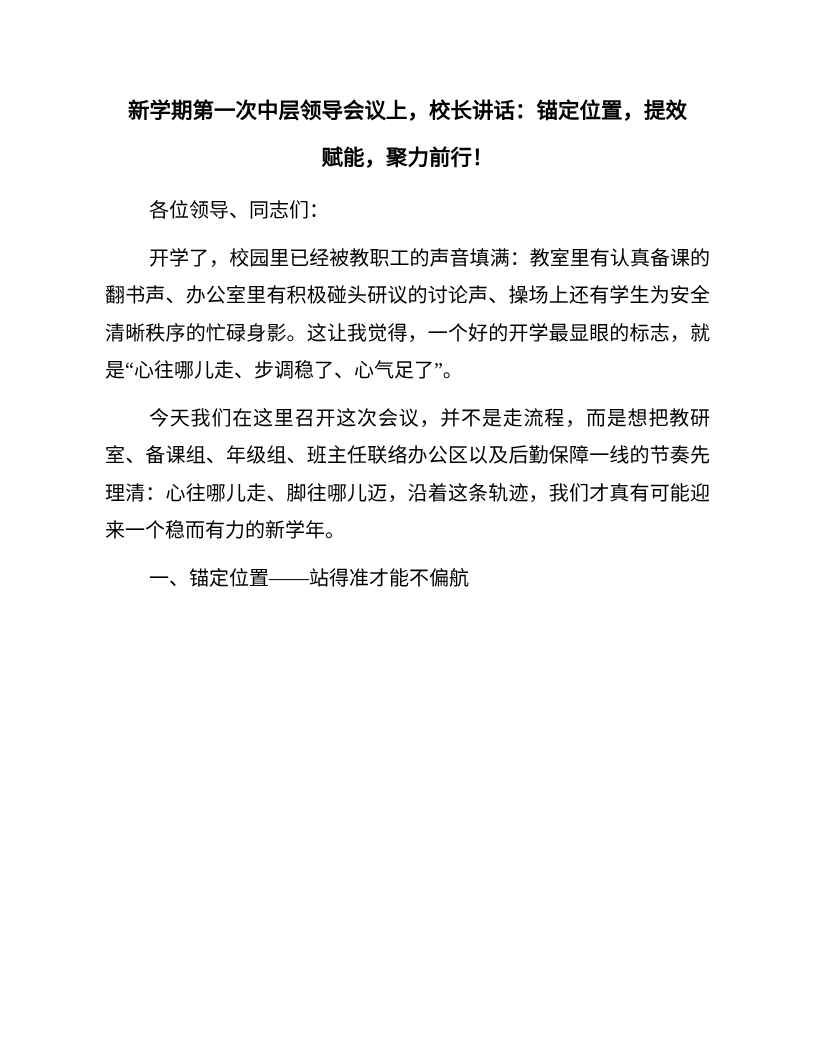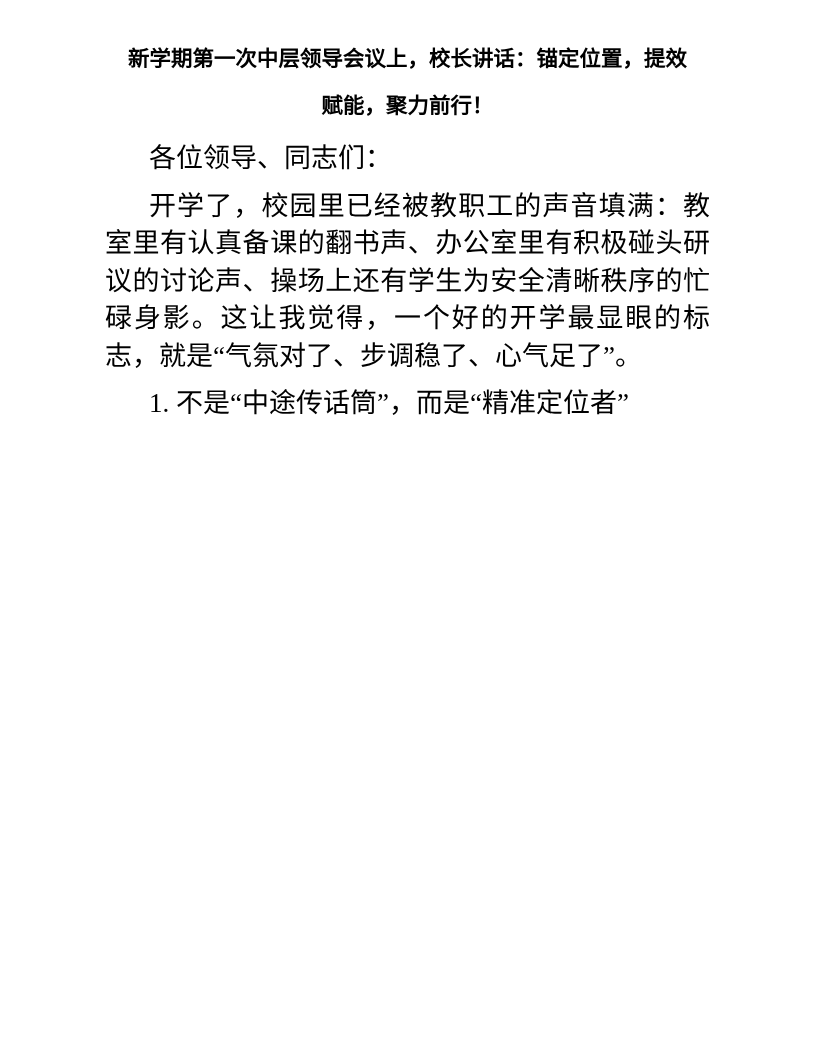--- a/index.html
+++ b/index.html
@@ -7,57 +7,58 @@
     padding: 0;
     background: #ffffff;
   }
   .page {
     position: relative;
     width: 816px;
     height: 1056px;
     box-sizing: border-box;
     background: #ffffff;
     color: #000000;
-    padding: 36px 106px 0 105px;
+    padding: 88px 106px 0 105px;
     overflow: hidden;
     font-family: "Liberation Serif", "DejaVu Serif", serif;
   }
   .doc-title {
     width: 562px;
     margin: 0 auto 10px auto;
     font-size: 21.5px;
     font-weight: bold;
     line-height: 47px;
     text-align: center;
     letter-spacing: 0;
   }
   .para {
     margin: 0 0 10px 0;
-    font-size: 27px;
+    font-size: 20px;
     line-height: 37.5px;
     text-align: justify;
     text-justify: inter-ideograph;
     text-indent: 44px;
     word-break: break-all;
   }
   .para.single-line {
     text-align: left;
   }
 </style>
 </head>
 <body>
 
 <div class="page">
 
   <h1 class="doc-title">新学期第一次中层领导会议上，校长讲话：锚定位置，提效赋能，聚力前行！</h1>
 
   <p class="para single-line">各位领导、同志们：</p>
 
 
-  <p class="para">开学了，校园里已经被教职工的声音填满：教室里有认真备课的翻书声、办公室里有积极碰头研议的讨论声、操场上还有学生为安全清晰秩序的忙碌身影。这让我觉得，一个好的开学最显眼的标志，就是“气氛对了、步调稳了、心气足了”。</p>
+  <p class="para">开学了，校园里已经被教职工的声音填满：教室里有认真备课的翻书声、办公室里有积极碰头研议的讨论声、操场上还有学生为安全清晰秩序的忙碌身影。这让我觉得，一个好的开学最显眼的标志，就是“心往哪儿走、步调稳了、心气足了”。</p>
+
+  <p class="para">今天我们在这里召开这次会议，并不是走流程，而是想把教研室、备课组、年级组、班主任联络办公区以及后勤保障一线的节奏先理清：心往哪儿走、脚往哪儿迈，沿着这条轨迹，我们才真有可能迎来一个稳而有力的新学年。</p>
 
 
+  <p class="para single-line">一、锚定位置——站得准才能不偏航</p>
 
 
-
-  <p class="para single-line">1. 不是“中途传话筒”，而是“精准定位者”</p>
 
 </div>
 
 </body></html>

